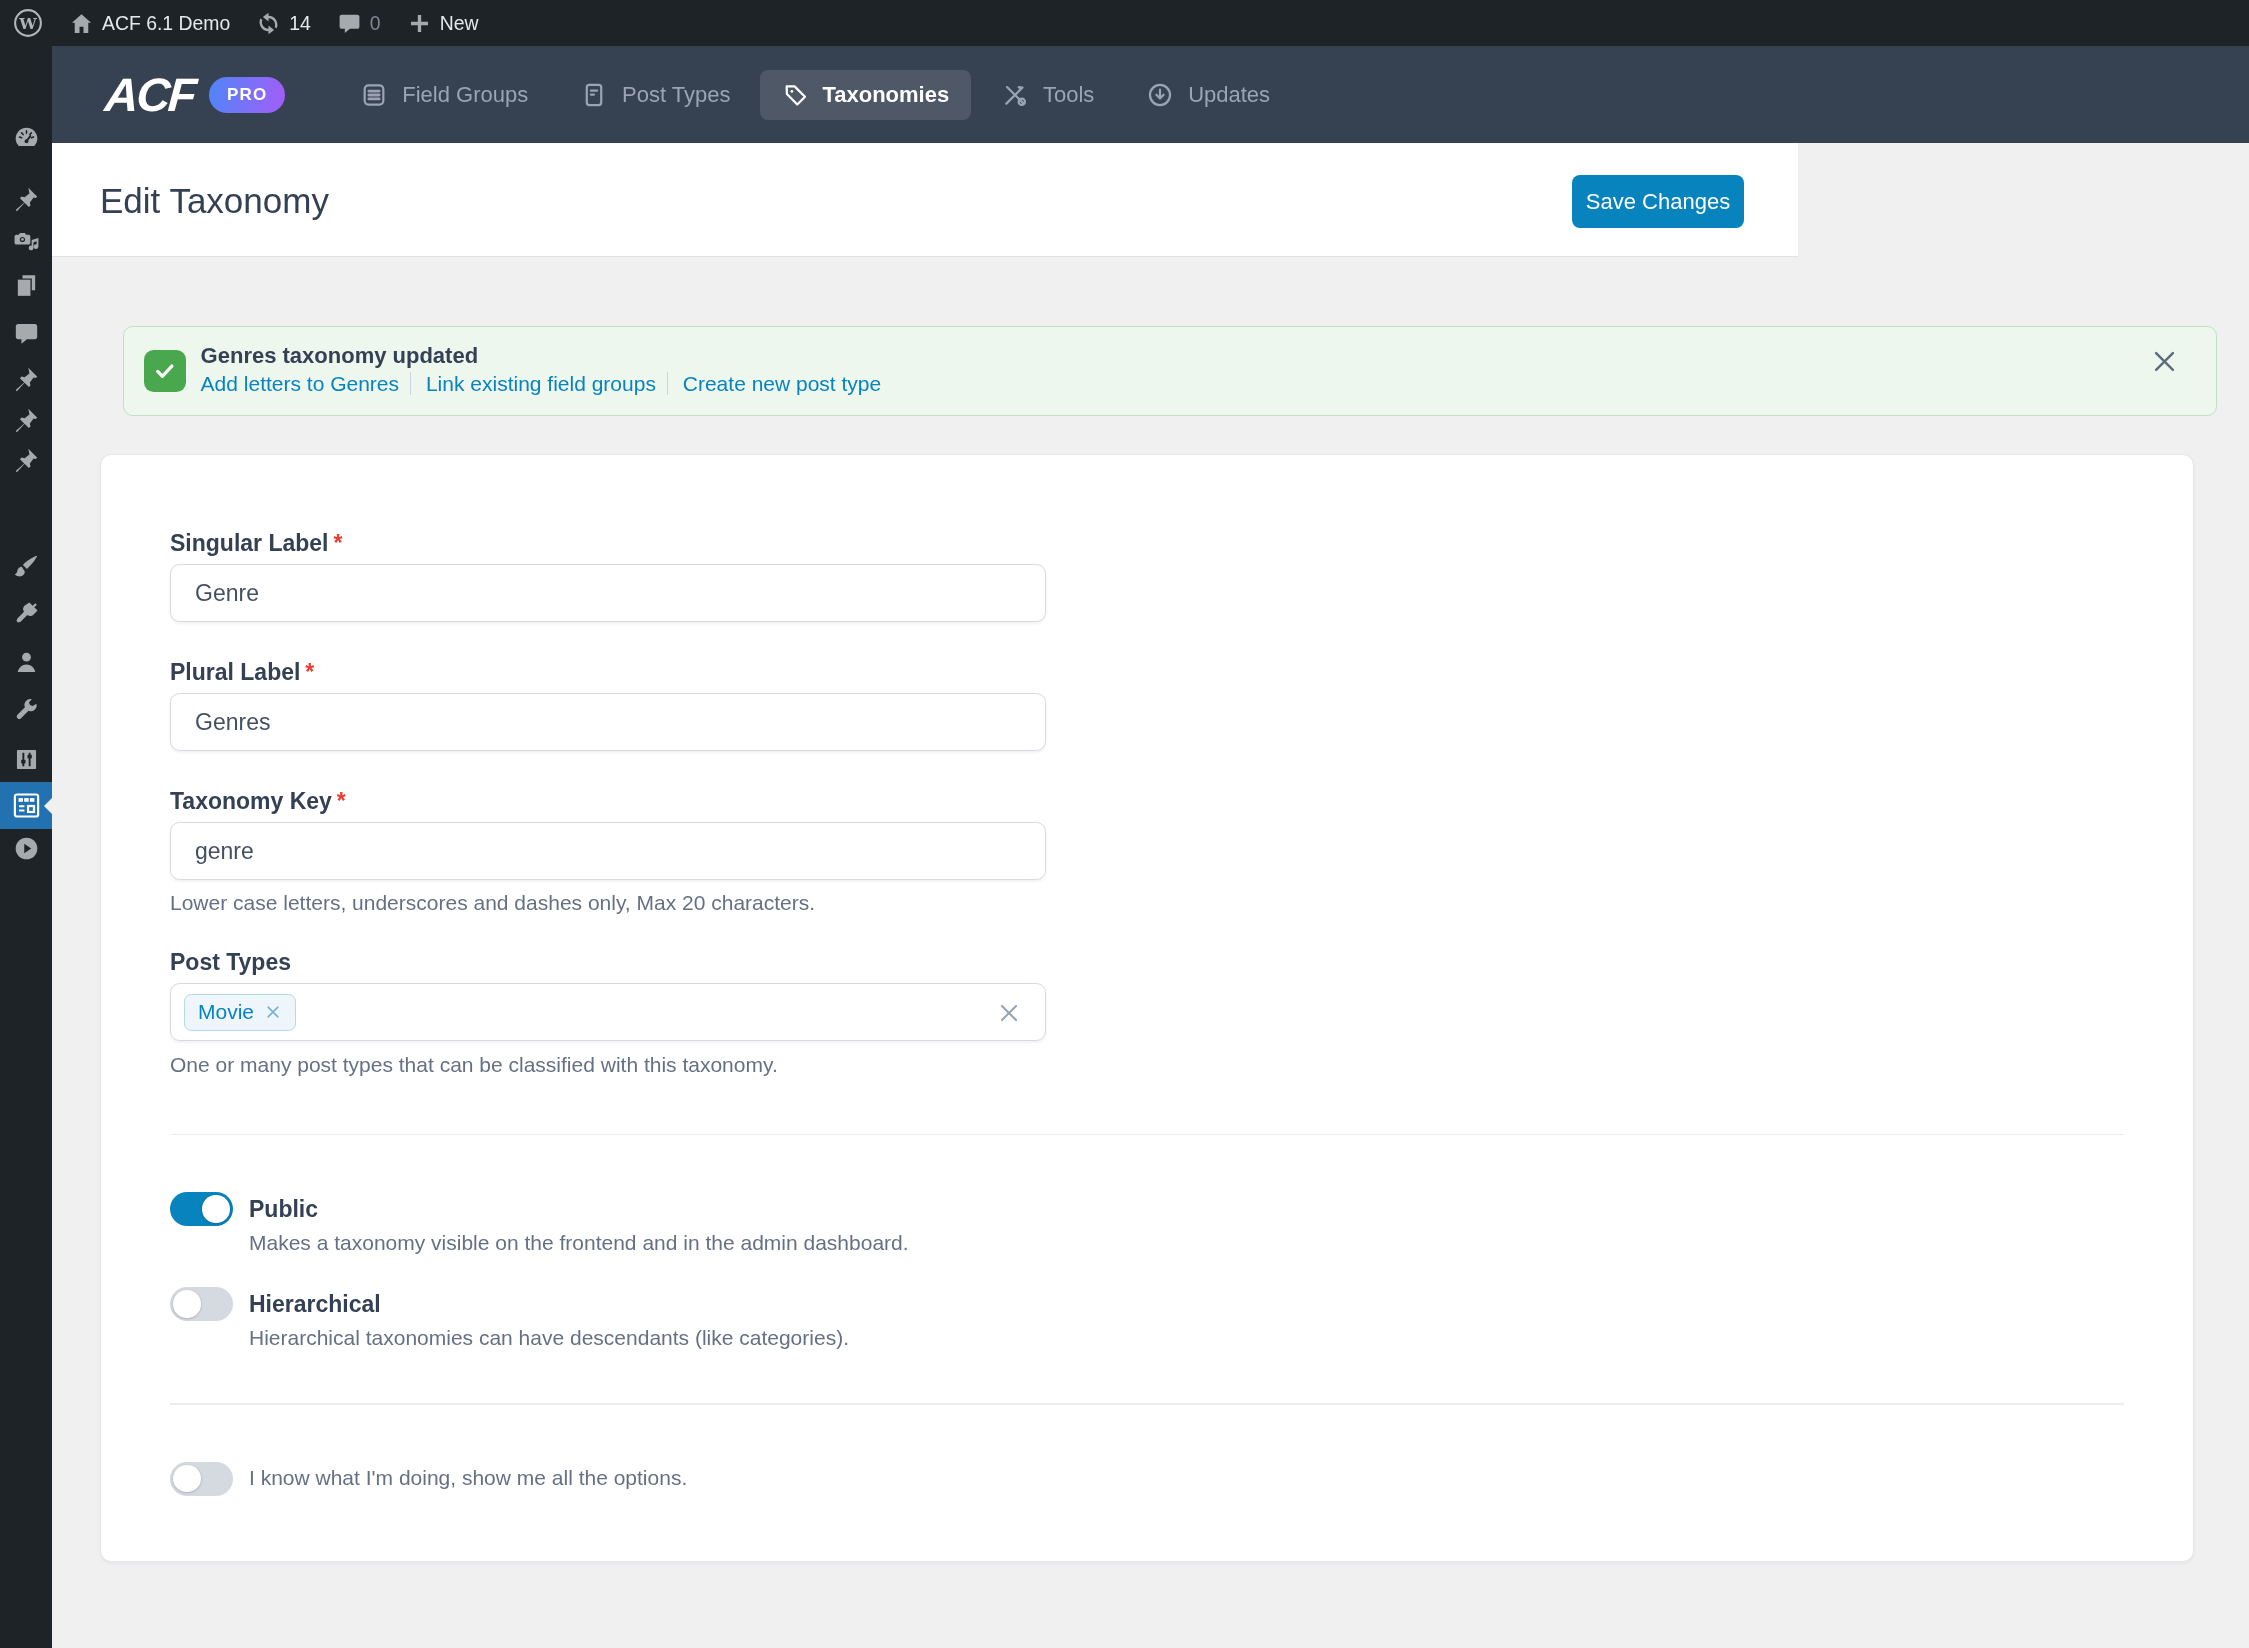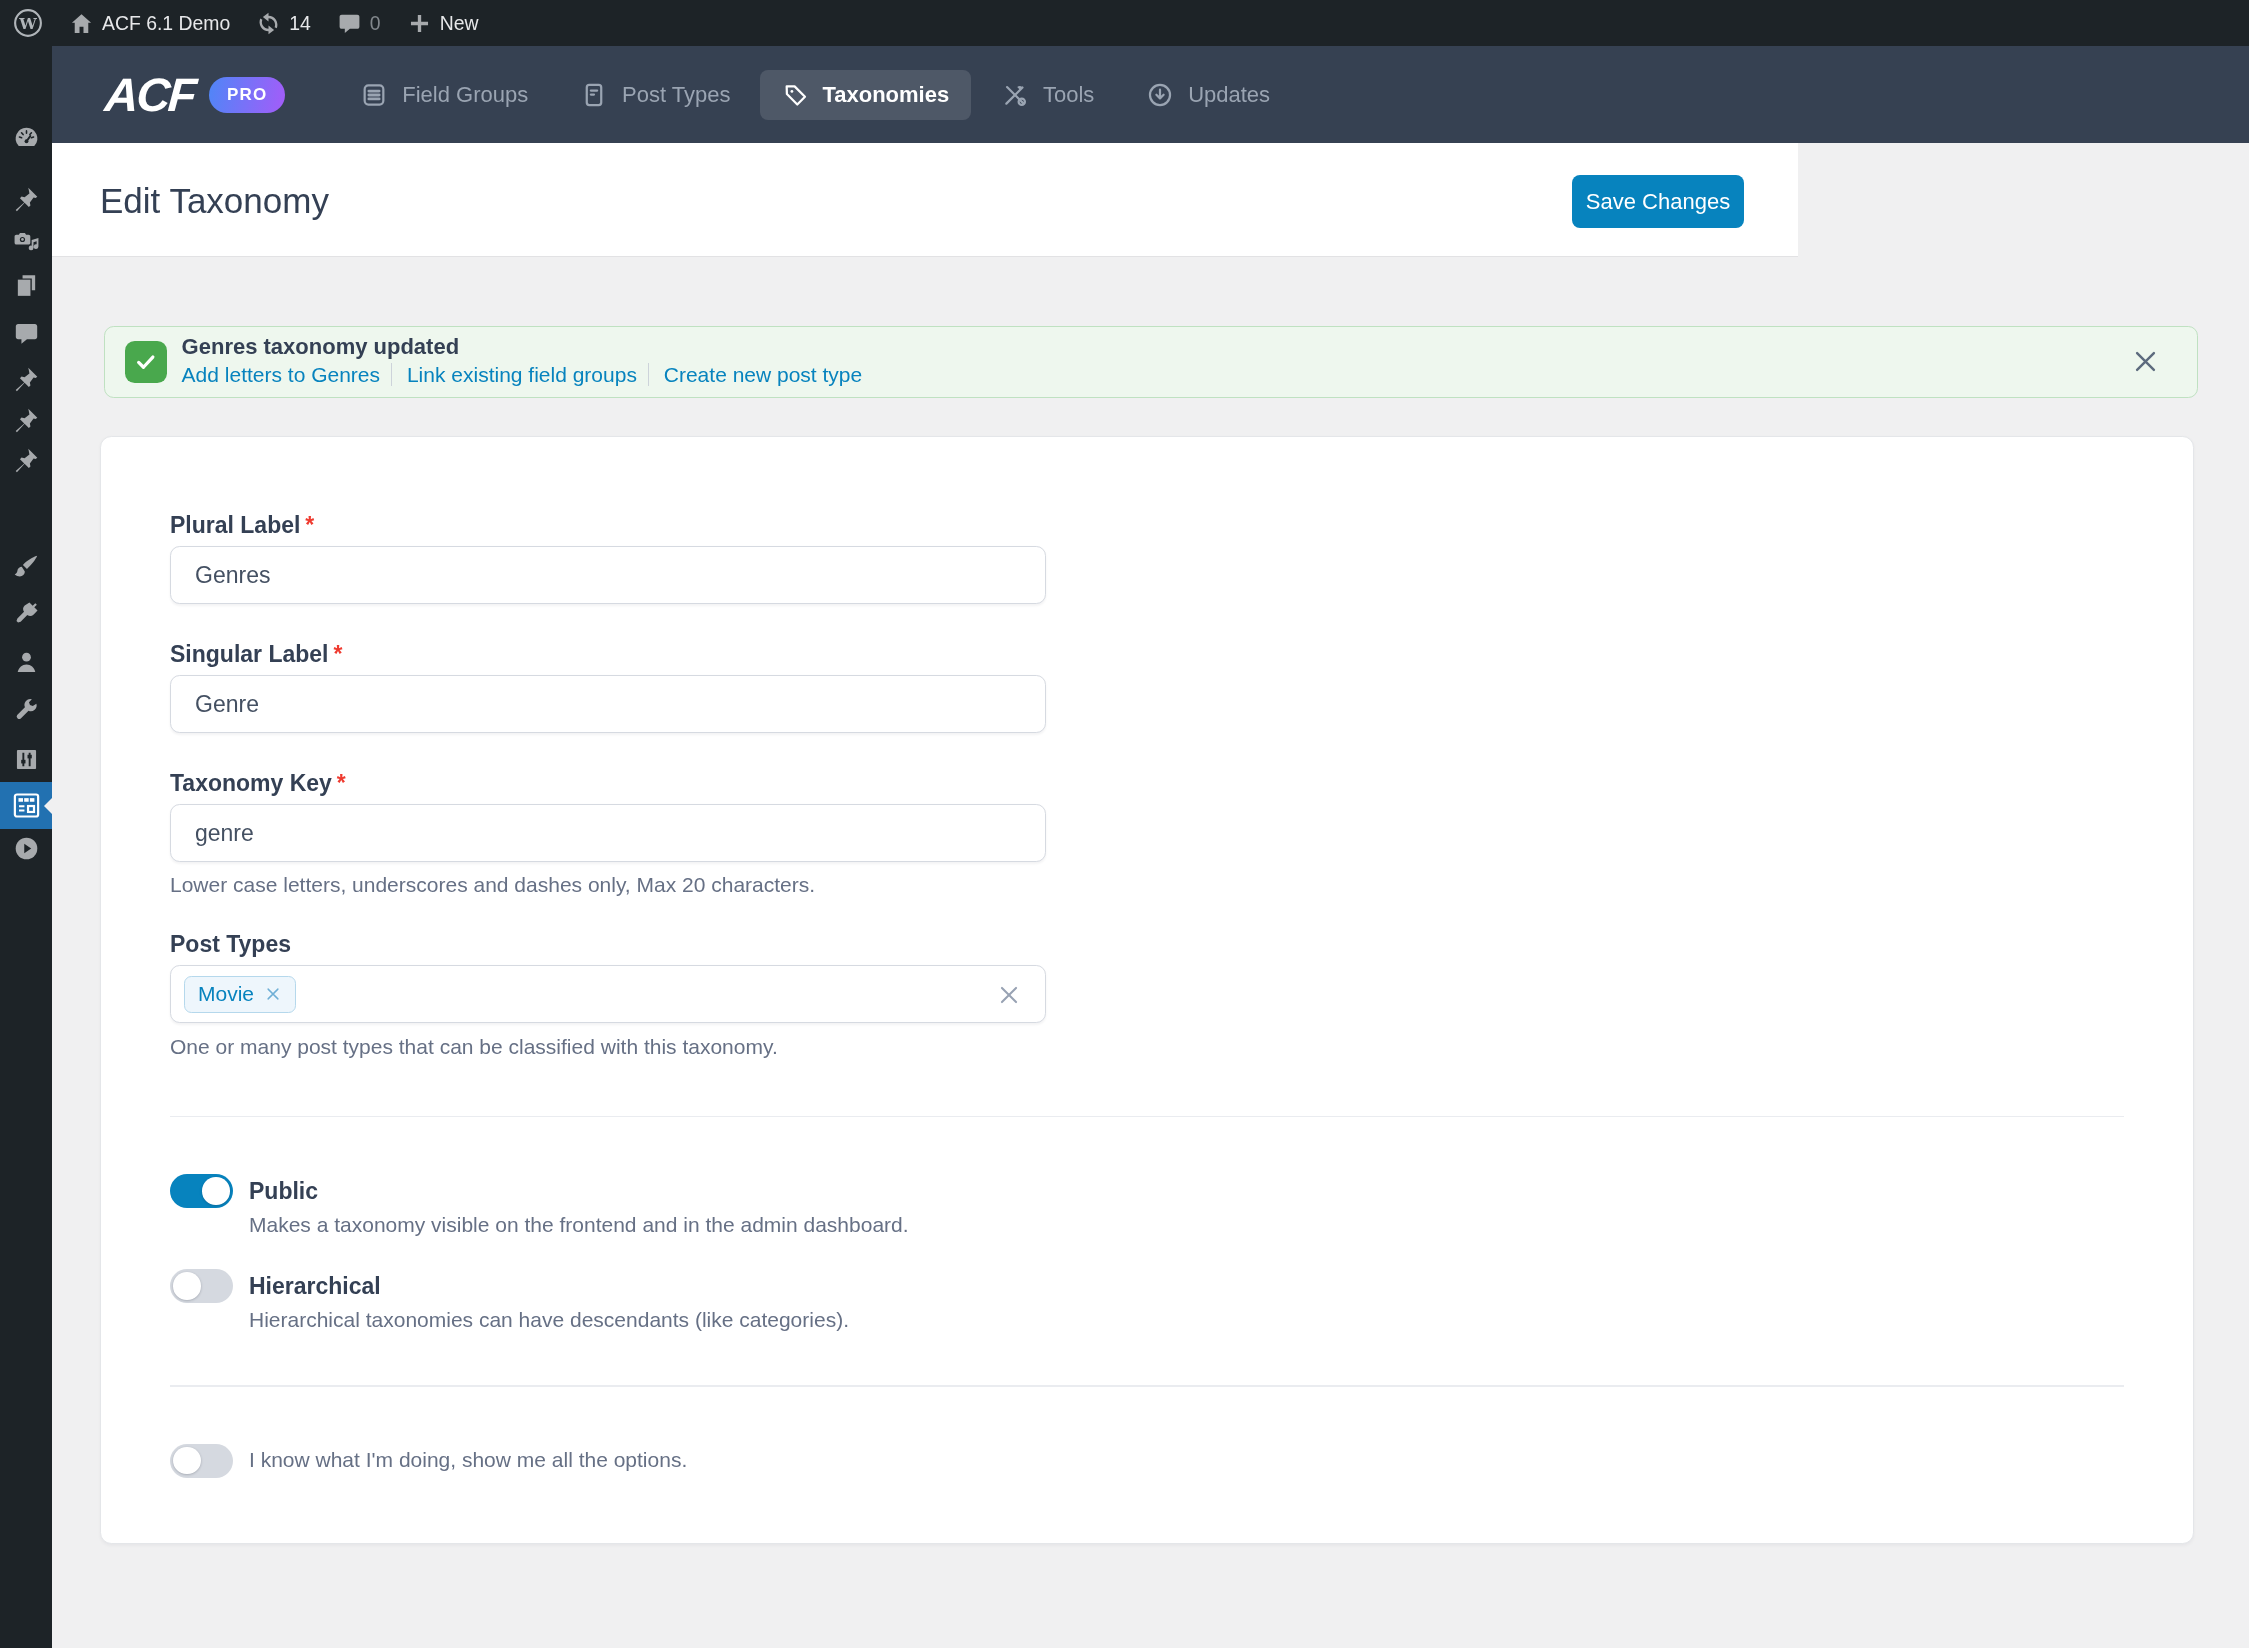--- a/index.html
+++ b/index.html
@@ -77,21 +77,21 @@
   .save-btn {
     position:absolute; right:54px; top:32px; width:172px; height:53px;
     background:#0783be; color:#ffffff; font-size:22px; font-family:inherit;
     border:none; border-radius:8px; cursor:pointer;
   }
 
   
   .content { position:absolute; left:52px; top:257px; width:2198px; height:1391px; background:#f0f0f1; }
 
   .notice {
-    position:relative; margin:69px 0 0 52px; width:2094px; height:72px;
+    position:relative; margin:69px 0 0 71px; width:2094px; height:90px;
     background:#eef7ee; border:1.6px solid #bfe1c1; border-radius:9.7px;
     display:flex; align-items:center; padding-left:20px;
   }
   .notice-check {
     width:42px; height:42px; border-radius:9.7px; background:#49a84d;
     display:flex; align-items:center; justify-content:center; flex:0 0 auto;
   }
   .notice-check .svg { width:27.5px; height:27.5px; }
   .notice-body { margin-left:14.6px; }
   .notice-title { font-size:22px; font-weight:700; color:#344054; line-height:27.5px; }
@@ -435,22 +435,22 @@
           <svg viewBox="0 0 24 24">
             <path fill="none" stroke="currentColor" stroke-width="1.9" stroke-linecap="round" d="M5.5 5.5l13 13M18.5 5.5l-13 13"></path>
           </svg>
         </span>
     </button>
   </div>
 
   <div class="card">
 
     <div id="fields">
+        <div class="field-block"><span class="f-label">Singular Label<span class="req">*</span></span><input class="text-input" type="text" value="Genre" style=""></div>
         <div class="field-block"><span class="f-label">Plural Label<span class="req">*</span></span><input class="text-input" type="text" value="Genres" style=""></div>
-        <div class="field-block"><span class="f-label">Singular Label<span class="req">*</span></span><input class="text-input" type="text" value="Genre" style=""></div>
         <div class="field-block"><span class="f-label">Taxonomy Key<span class="req">*</span></span><input class="text-input" type="text" value="genre" style=""><div class="f-help">Lower case letters, underscores and dashes only, Max 20 characters.</div></div>
       </div>
 
     <div class="field-block pt-block">
       <span class="f-label">
         <span>Post Types</span>
       </span>
       <div class="select-box">
         <div id="pt-tags" style="display:flex;gap:9.7px;">
             <span class="pt-tag">

